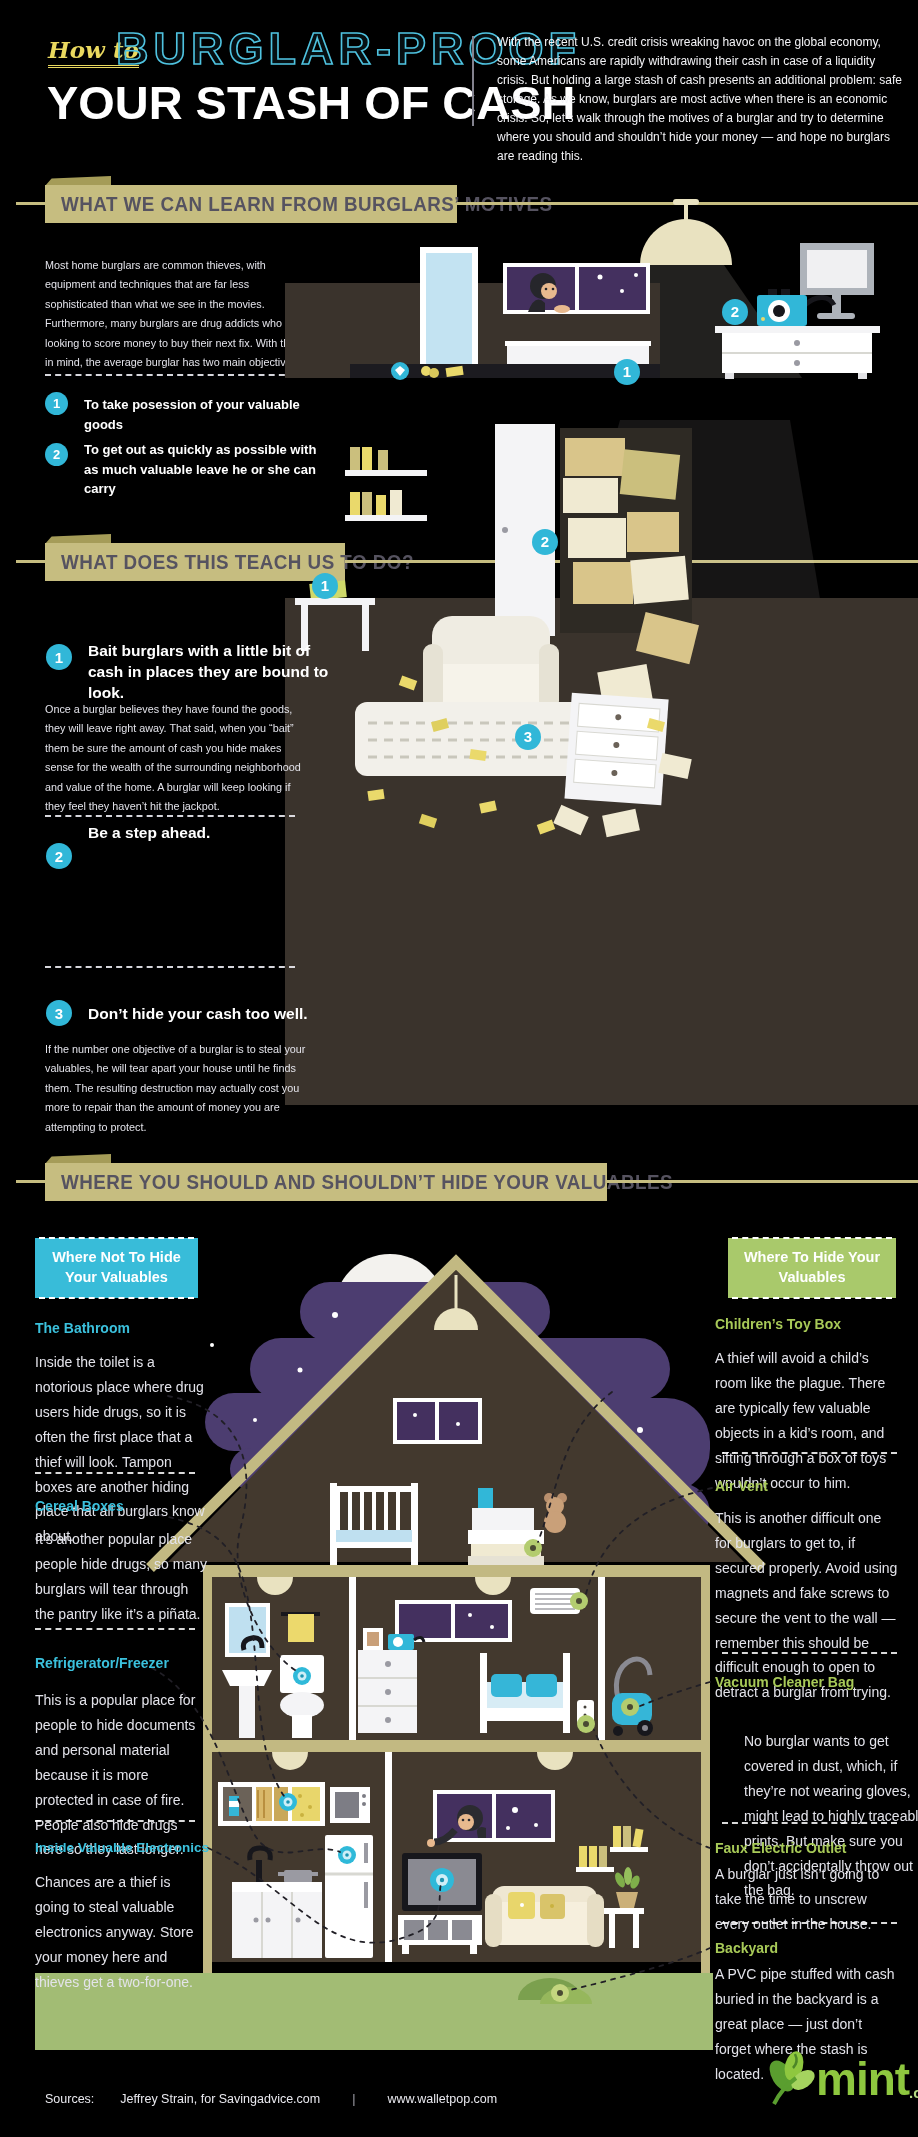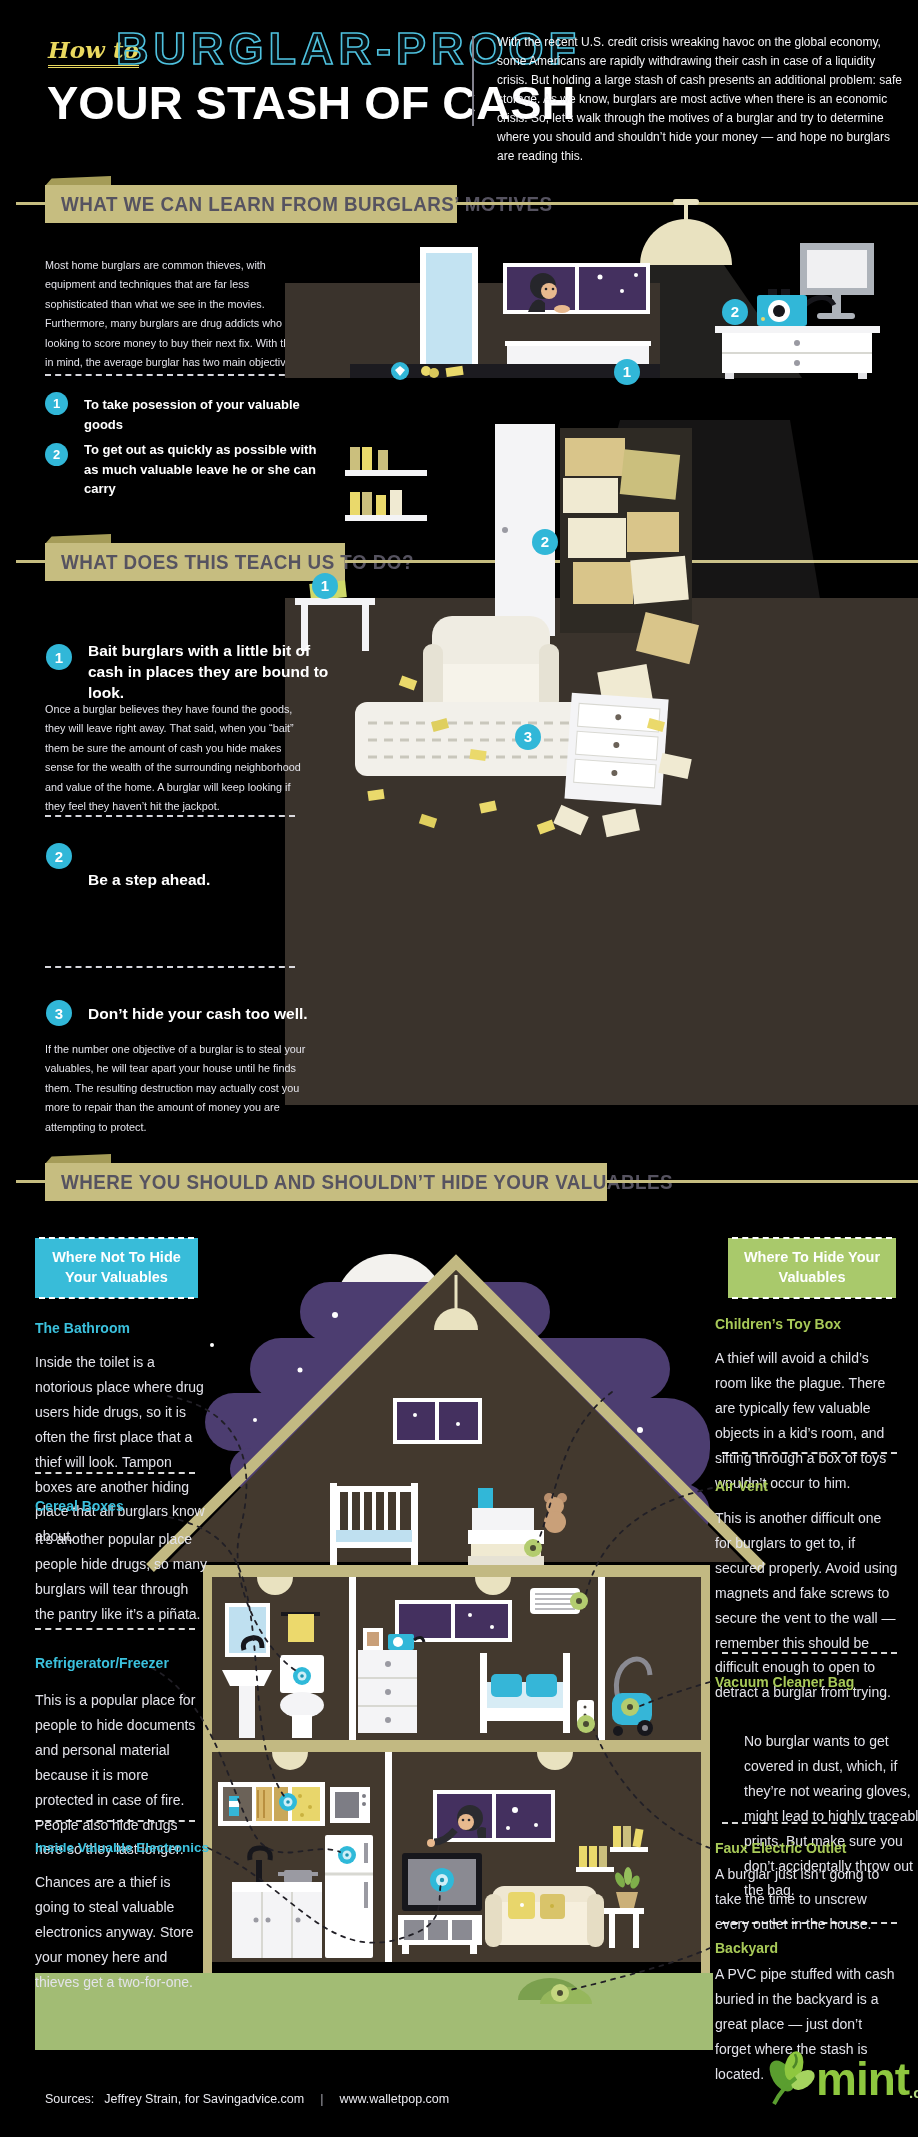--- a/index.html
+++ b/index.html
@@ -55,21 +55,21 @@
     font-weight:bold; color:#fff; font-size:14.5px; line-height:1.35; padding:6px 4px;
   }
   .col-box .inner { border-top:2px dashed #fff; border-bottom:2px dashed #fff; padding:9px 2px; width:100%; }
   .box-not  { background:#38bcd9;justify-content:center; }
   .box-hide { background:#a9c96b; }
   .item-head-not  { font-size:14px; font-weight:bold; color:#3bc1dd; white-space:nowrap; }
   .item-head-hide { font-size:14px; font-weight:bold; color:#a8ca58; white-space:nowrap; }
   .col-copy { font-size:14px; line-height:1.78; color:#e3e3ea; }
 
   
-  .sources { font-size:12.5px; color:#e9e9ef; display:flex; gap:10px; align-items:center; }
+  .sources { font-size:12.5px; color:#e9e9ef; display:flex; gap:26px; align-items:center; }
   .mint-text { font-weight:bold; font-size:46px; color:#8ec73f; letter-spacing:-1px; }
   .mint-com  { font-weight:bold; font-size:15px; color:#b5d983; }
 </style>
 </head>
 <body>
 
 <div class="page">
 
   <div class="abs" style="left:48px; top:36px;">
     <span class="kicker">How to</span>
@@ -261,21 +261,21 @@
       <text x="528" y="322" text-anchor="middle" font-family="Liberation Sans, sans-serif" font-size="15" font-weight="bold" fill="#fff">3</text>
     </g>
   </svg>
 
   <div class="abs numcircle" style="left:46px; top:644px; width:26px; height:26px; font-size:15px;">1</div>
   <div class="abs tip-head" style="left:88px; top:641px; width:255px;">Bait burglars with a little bit of cash in places they are bound to look.</div>
   <div class="abs body-copy" style="left:45px; top:700px; width:262px;">Once a burglar believes they have found the goods, they will leave right away. That said, when you “bait” them be sure the amount of cash you hide makes sense for the wealth of the surrounding neighborhood and value of the home. A burglar will keep looking if they feel they haven’t hit the jackpot.</div>
   <div class="abs dash-sep" style="left:45px; top:815px; width:250px;"></div>
 
   <div class="abs numcircle" style="left:46px; top:843px; width:26px; height:26px; font-size:15px;">2</div>
-  <div class="abs tip-head" style="left:88px; top:870px; width:255px;">Be a step ahead.</div>
+  <div class="abs tip-head" style="left:88px; top:823px; width:255px;">Be a step ahead.</div>
   <div class="abs dash-sep" style="left:45px; top:966px; width:250px;"></div>
 
   <div class="abs numcircle" style="left:46px; top:1000px; width:26px; height:26px; font-size:15px;">3</div>
   <div class="abs tip-head" style="left:88px; top:1004px; width:255px;">Don’t hide your cash too well.</div>
   <div class="abs body-copy" style="left:45px; top:1040px; width:262px;">If the number one objective of a burglar is to steal your valuables, he will tear apart your house until he finds them. The resulting destruction may actually cost you more to repair than the amount of money you are attempting to protect.</div>
 
   <div class="abs banner-fold" style="left:45px; top:1154px; width:66px; height:10px;"></div>
   <div class="abs banner-tick" style="left:16px; top:1180px; width:29px;"></div>
   <div class="abs banner" style="left:45px; top:1163px; width:562px;">
     <span>WHERE YOU SHOULD AND SHOULDN’T HIDE YOUR VALUABLES</span>

